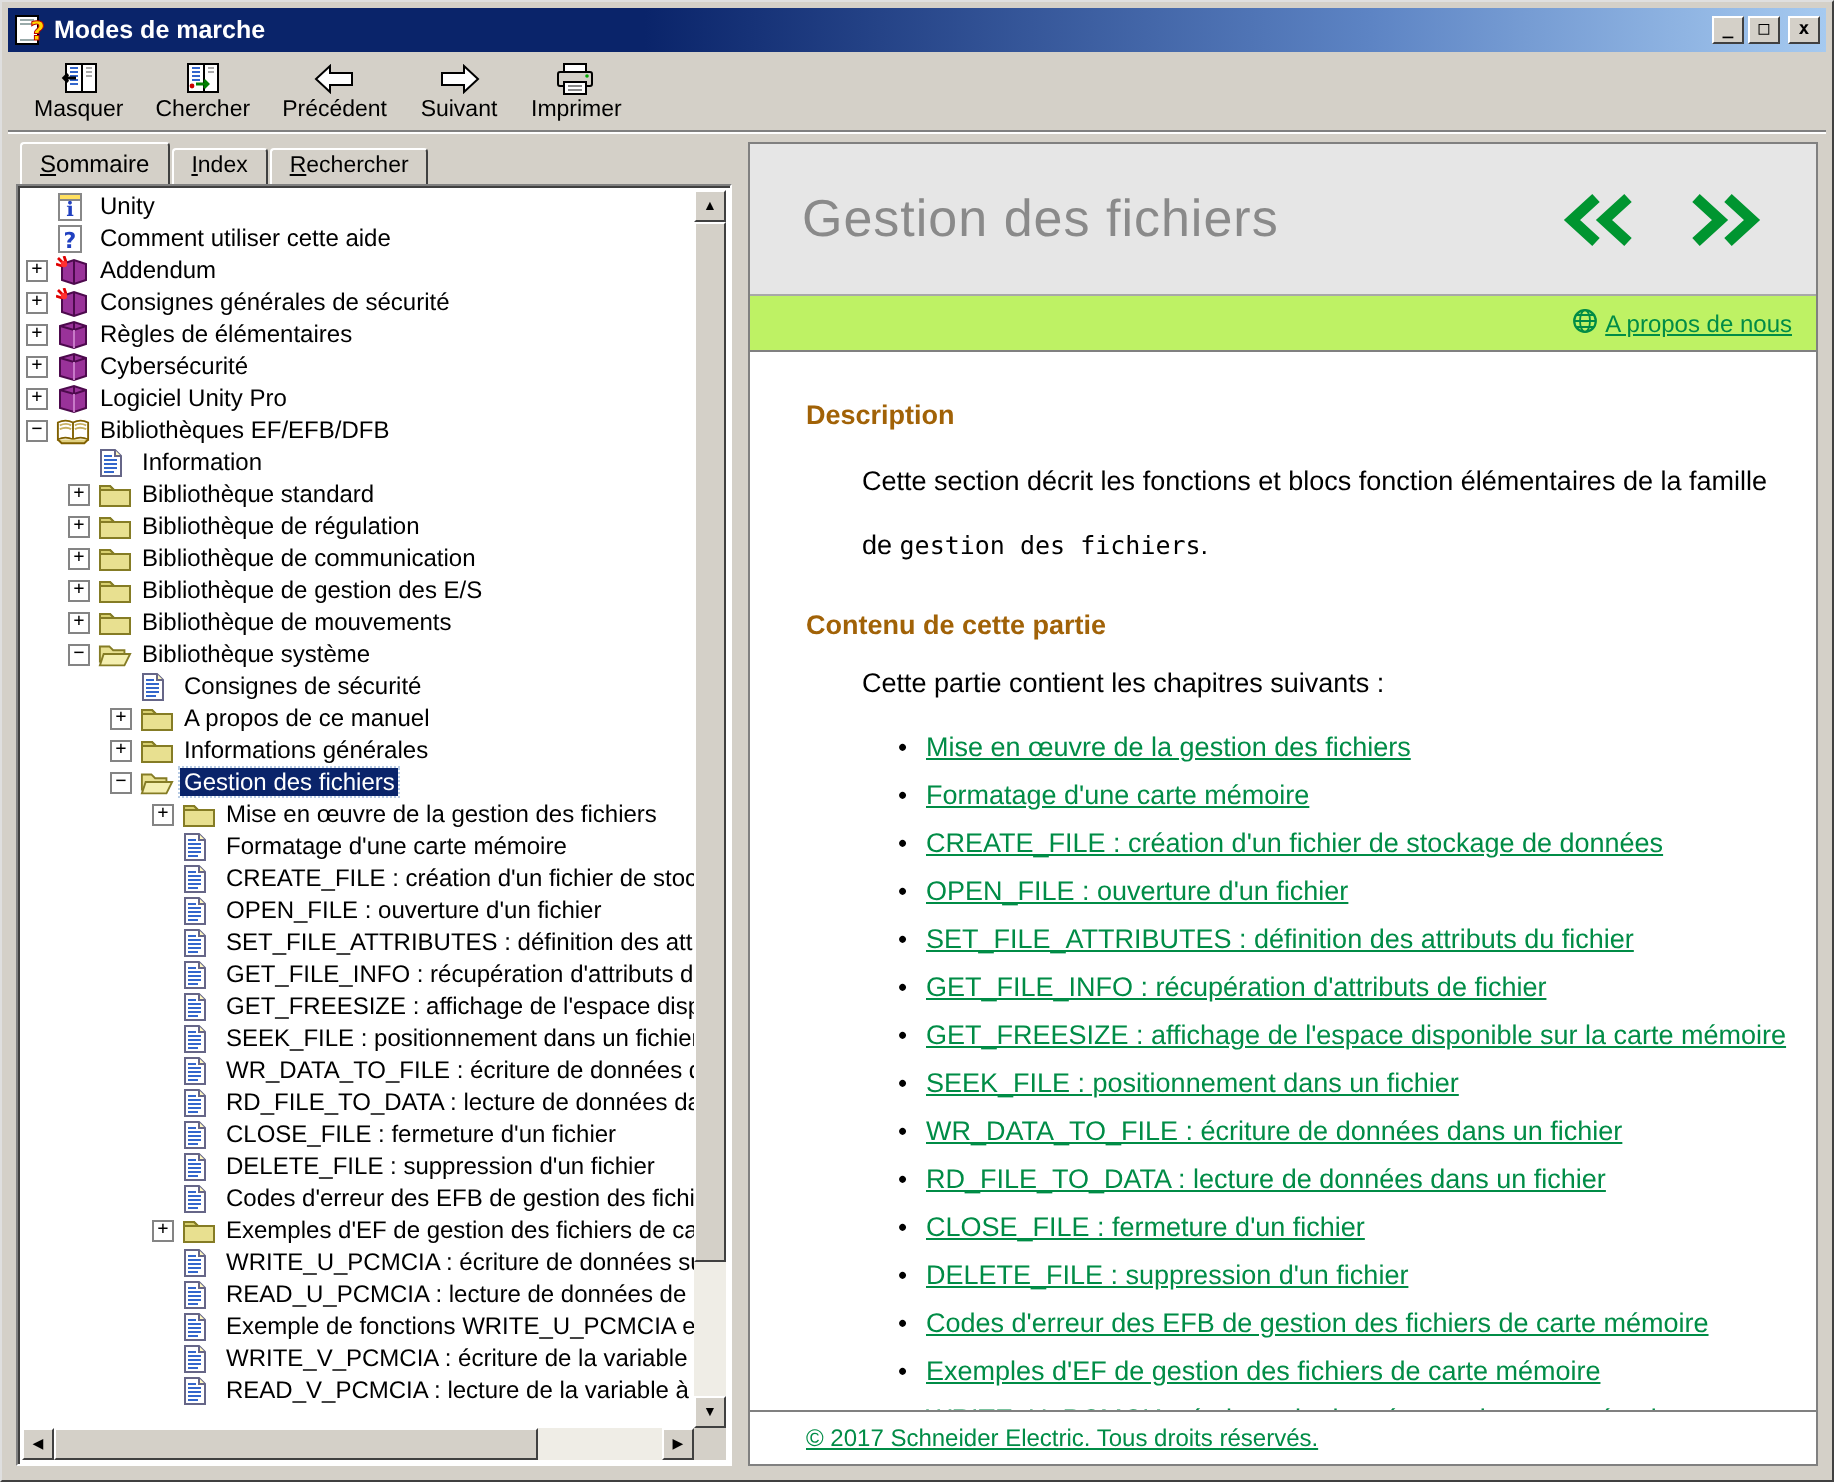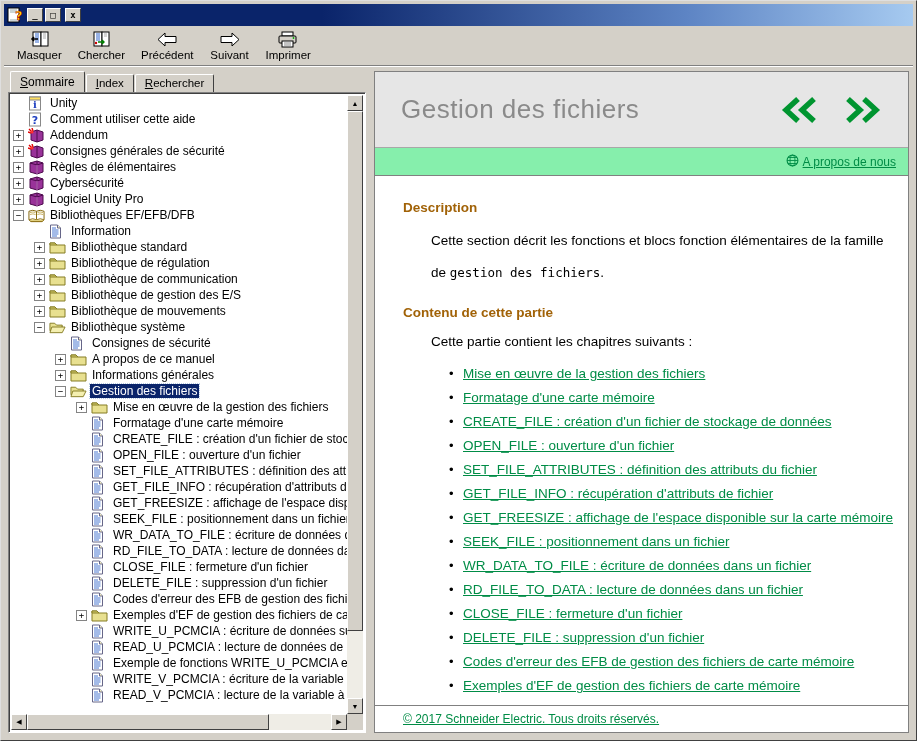--- a/index.html
+++ b/index.html
@@ -82,21 +82,21 @@
   .sb-corner { position:absolute; right:2px; bottom:2px; width:16px; height:16px; background:#D4D0C8; }
 
   
   .banner { flex:0 0 76px; background:#E6E6E6; border-bottom:1px solid #A8A8A8;
     display:flex; align-items:center; justify-content:space-between; padding:0 26px; }
   .banner .page-title { font-size:26px; color:#8A8A8A; letter-spacing:0.5px; }
   .nav-chevrons { display:flex; gap:22px; }
   .chev { cursor:pointer; display:flex; align-items:center; }
 
   .aboutbar { flex:0 0 28px; display:flex; align-items:center; justify-content:flex-end;
-    padding-right:12px; border-bottom:1px solid #808080; background:#86efac;padding-left:22px; }
+    padding-right:12px; border-bottom:1px solid #808080; background:#bef264;padding-left:22px; }
   .aboutbar a { display:flex; align-items:center; gap:4px; }
 
   a.green-link { color:#008C46; text-decoration:underline; font-size:12px; cursor:pointer; }
 
   .contentarea { flex:1; overflow:hidden; padding:24px 12px 0 28px; font-size:13.5px; color:#000; }
   .sec-heading { color:#a16207; font-weight:bold; font-size:13.5px; margin-bottom:10px; }
   .para { margin-left:28px; max-width:492px; line-height:32px; margin-bottom:16px; }
   .mono { font-family:"DejaVu Sans Mono", monospace; font-size:12.5px; }
   .contents-intro { margin-left:28px; line-height:24px; margin-bottom:8px; }
   .link-list { margin-left:46px; list-style:none; }
@@ -112,20 +112,21 @@
 <body>
 
 <div class="window">
 
   <div class="titlebar">
     <span class="app-icon"><svg width="16" height="16" viewBox="0 0 16 16">
           <rect x="1" y="1" width="11" height="14" fill="#fff" stroke="#000"></rect>
           <path d="M3 3h7M3 5h7M3 13h7" stroke="#9aa" stroke-width="1"></path>
           <text x="8" y="13" font-size="13" font-weight="bold" fill="#FFD400" stroke="#B00" stroke-width="0.5" font-family="DejaVu Sans,sans-serif">?</text>
         </svg></span>
+    <span class="title">Modes de marche</span>
     <span class="win-btns">
       <span class="win-btn">_</span>
       <span class="win-btn">□</span>
       <span class="win-btn close">x</span>
     </span>
   </div>
 
   <div class="toolbar">
 
       <div class="tb-btn">

